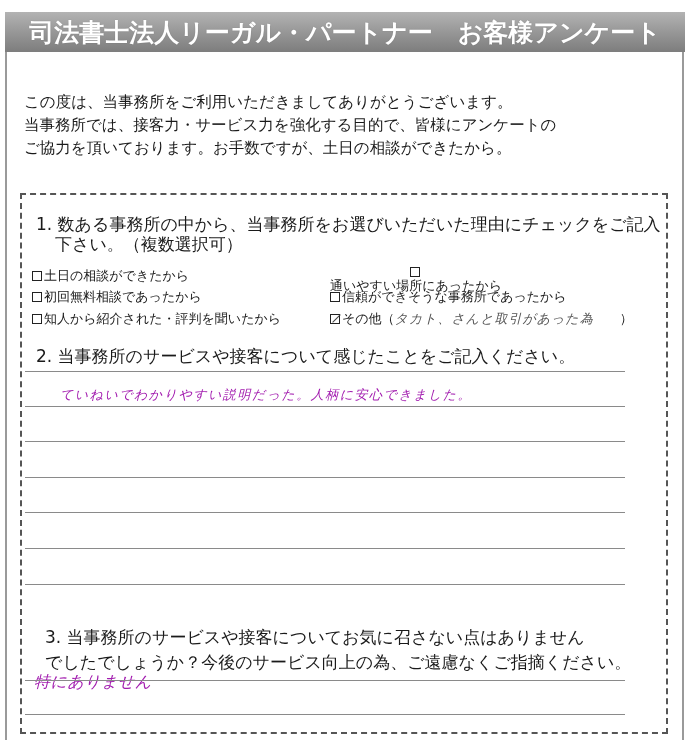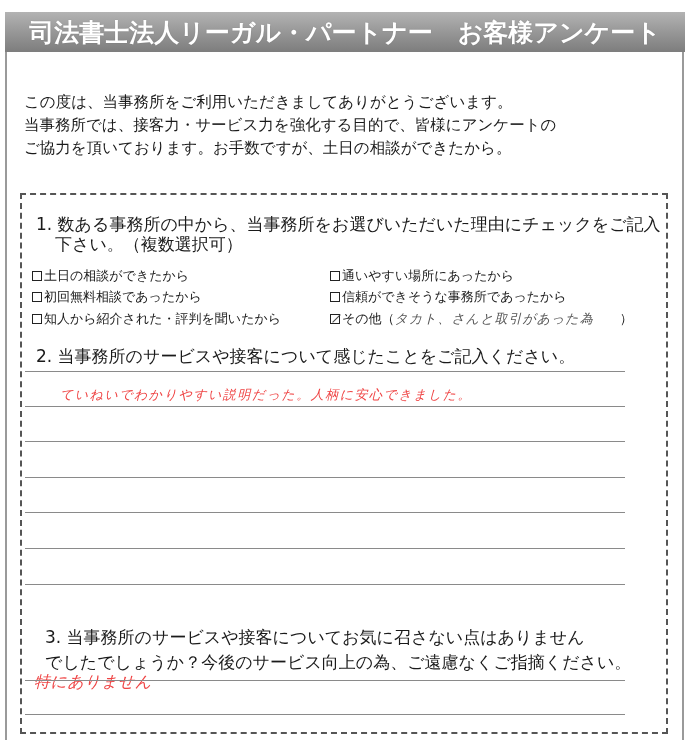--- a/index.html
+++ b/index.html
@@ -120,21 +120,21 @@
       left: 25px;
       width: 600px;
       height: 1px;
       background: #8a8a8a;
     }
 
     .answer {
       position: absolute;
       font-family: "DejaVu Serif", "Liberation Serif", serif;
       font-style: italic;
-      color: #ef4444;
+      color: #a21caf;
       font-size: 13px;
       letter-spacing: 1.5px;
       white-space: nowrap;
       text-align: right;
     }
     .q2-answer { left: 60px; top: 386px; }
 
     .q3-title { left: 45px; top: 625px; }
     .q3-sub { left: 45px; top: 650px; }
     .q3-answer { left: 34px; top: 672px; font-size: 16px; letter-spacing: 0.5px; }
@@ -156,21 +156,21 @@
 
 <div class="dashed-box"></div>
 
 <div class="q-title q1-title">1. 数ある事務所の中から、当事務所をお選びいただいた理由にチェックをご記入</div>
 <div class="q-title q1-sub">下さい。（複数選択可）</div>
 
 <div class="choice" style="left:32px; top:267px;">
   <span class="checkbox"></span>
   <span>土日の相談ができたから</span>
 </div>
-<div class="choice" style="left:330px; top:267px;">
+<div class="choice" style="left:330px; top:267px;flex-direction:column;">
   <span class="checkbox"></span>
   <span>通いやすい場所にあったから</span>
 </div>
 <div class="choice" style="left:32px; top:288px;">
   <span class="checkbox"></span>
   <span>初回無料相談であったから</span>
 </div>
 <div class="choice" style="left:330px; top:288px;">
   <span class="checkbox"></span>
   <span>信頼ができそうな事務所であったから</span>

